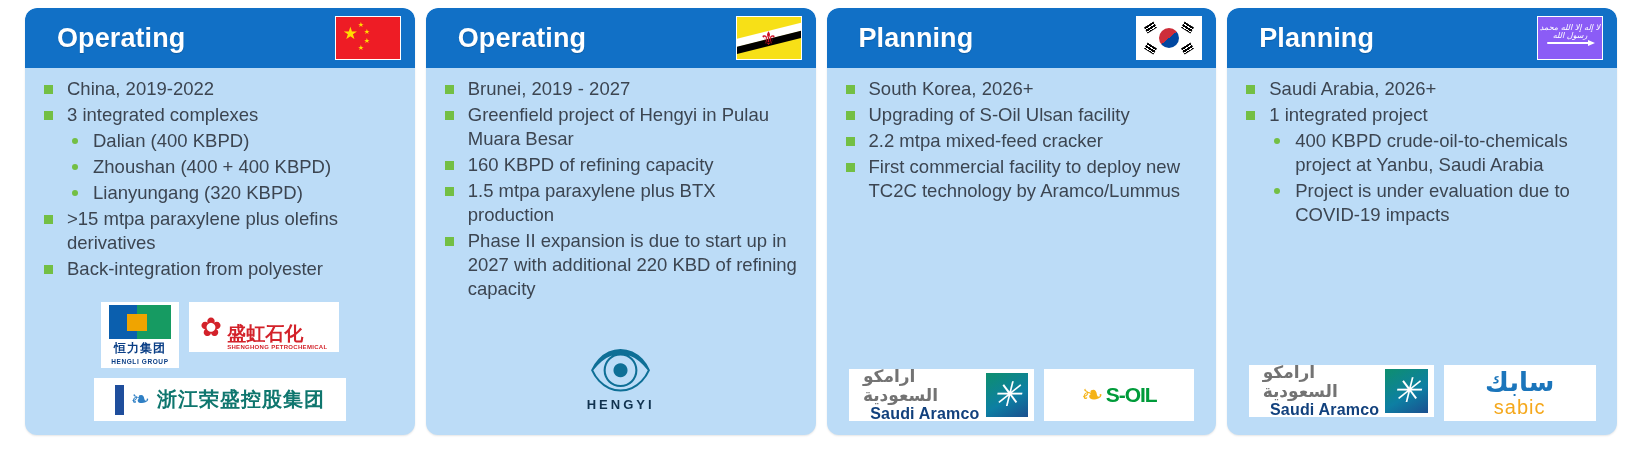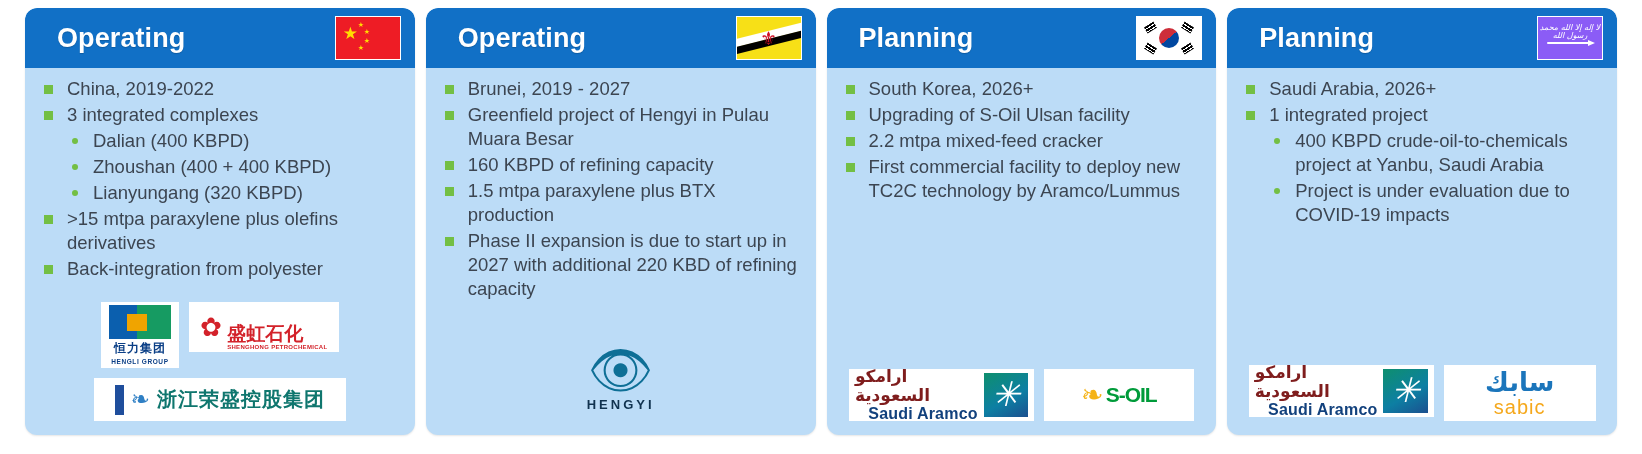--- a/index.html
+++ b/index.html
@@ -180,21 +180,21 @@
   .rongsheng .txt { display: flex; flex-direction: column; align-items: flex-start; }
   .rongsheng .cn { color: #0f766e; font-size: 20px; font-weight: bold; font-family: "DejaVu Sans", sans-serif; line-height: 1.05; letter-spacing: 1px;}
   .rongsheng .en { color: #111; font-size: 8.5px; font-weight: bold; letter-spacing: 0.9px; }
   
   .hengyi { flex-direction: column; width: 130px; height: 84px; gap: 2px; background: transparent; }
   .hengyi .glyph { font-size: 52px; color: #0e6f96; line-height: 0.95; font-family: "DejaVu Sans", sans-serif; }
   .hengyi .en { color: #10324f; font-size: 13px; font-weight: bold; letter-spacing: 3px; }
   
   .aramco { width: 185px; height: 52px; gap: 6px; }
   .aramco .txt { display: flex; flex-direction: column; align-items: flex-end; }
-  .aramco .ar { color: #7f1d1d; font-size: 17px; font-weight: bold; font-family: "DejaVu Sans", sans-serif; line-height: 1.1;}
+  .aramco .ar { color: #737373; font-size: 17px; font-weight: bold; font-family: "DejaVu Sans", sans-serif; line-height: 1.1; margin-left: 8px;}
   .aramco .en { color: #12417d; font-size: 16px; font-weight: bold; letter-spacing: 0.2px; }
   .aramco .emblem {
     width: 48px; height: 44px;
     background: linear-gradient(150deg,#0e8f6e 0%, #0d7fa3 58%, #1b4f8f 100%);
     position: relative; overflow: hidden;
   }
   .aramco .emblem:after {
     content: "✳"; position: absolute; left: 50%; top: 48%;
     transform: translate(-50%,-50%); color: #ffffff; font-size: 34px; line-height: 1;
   }

